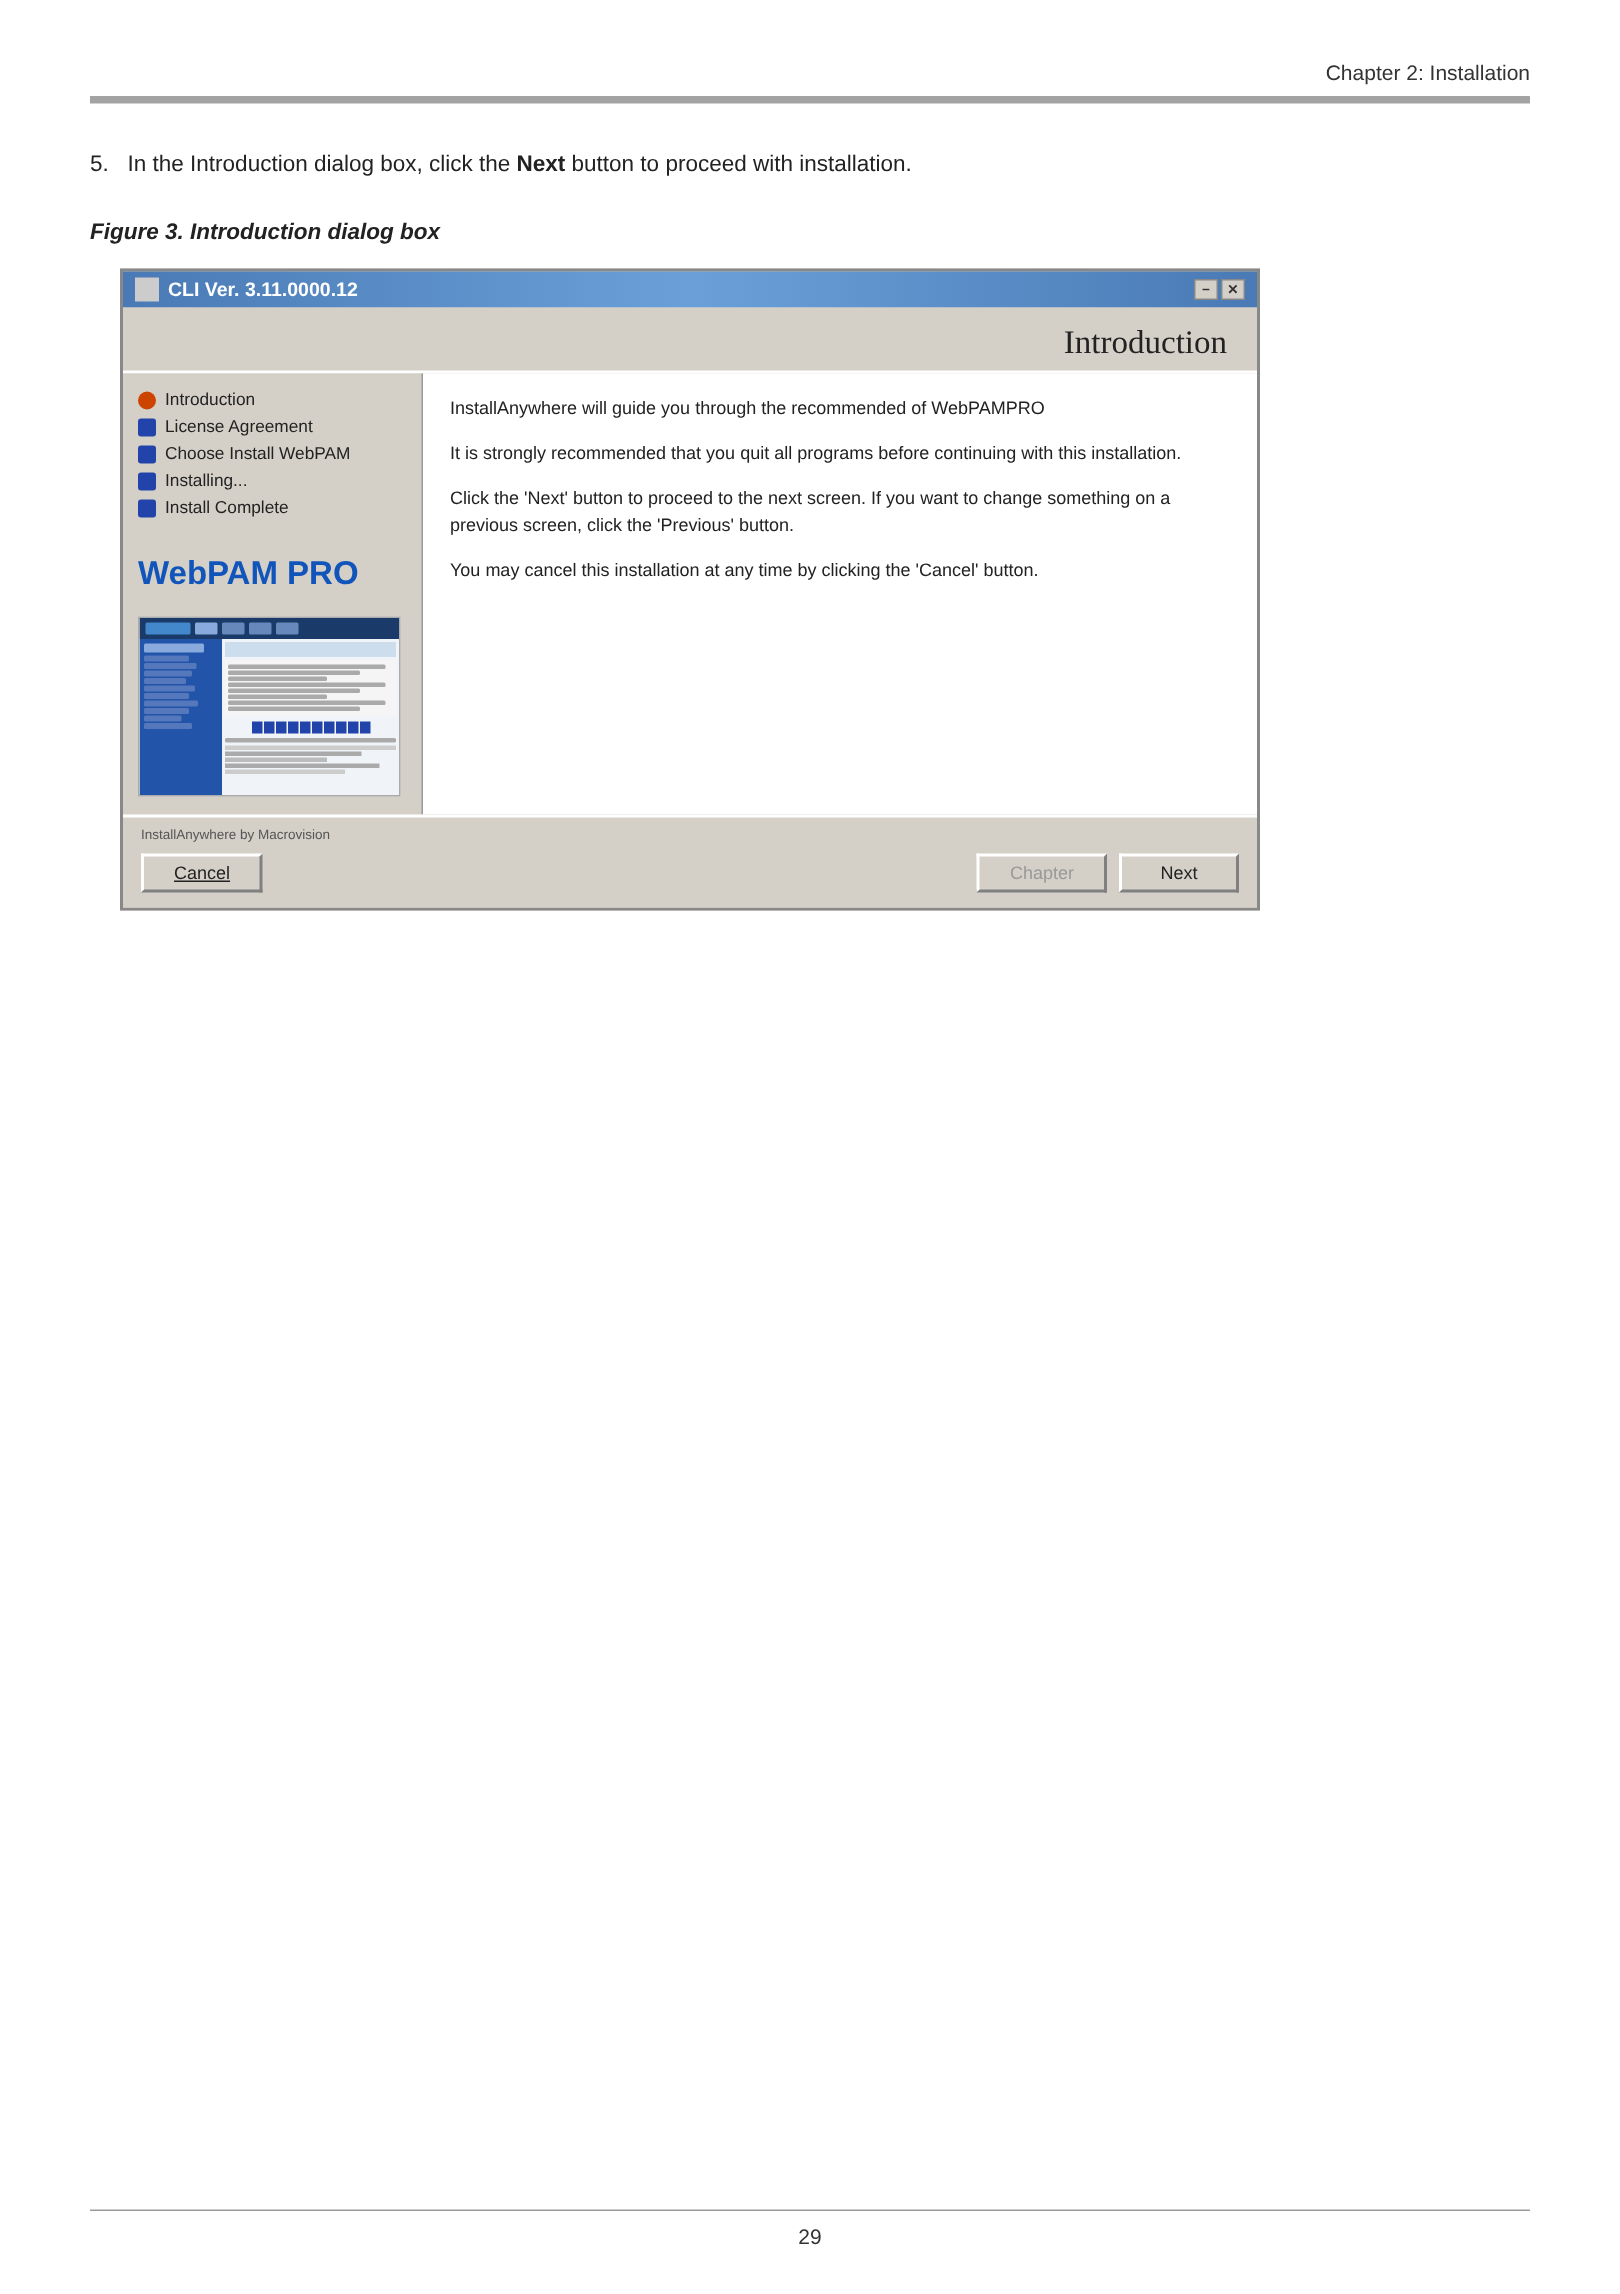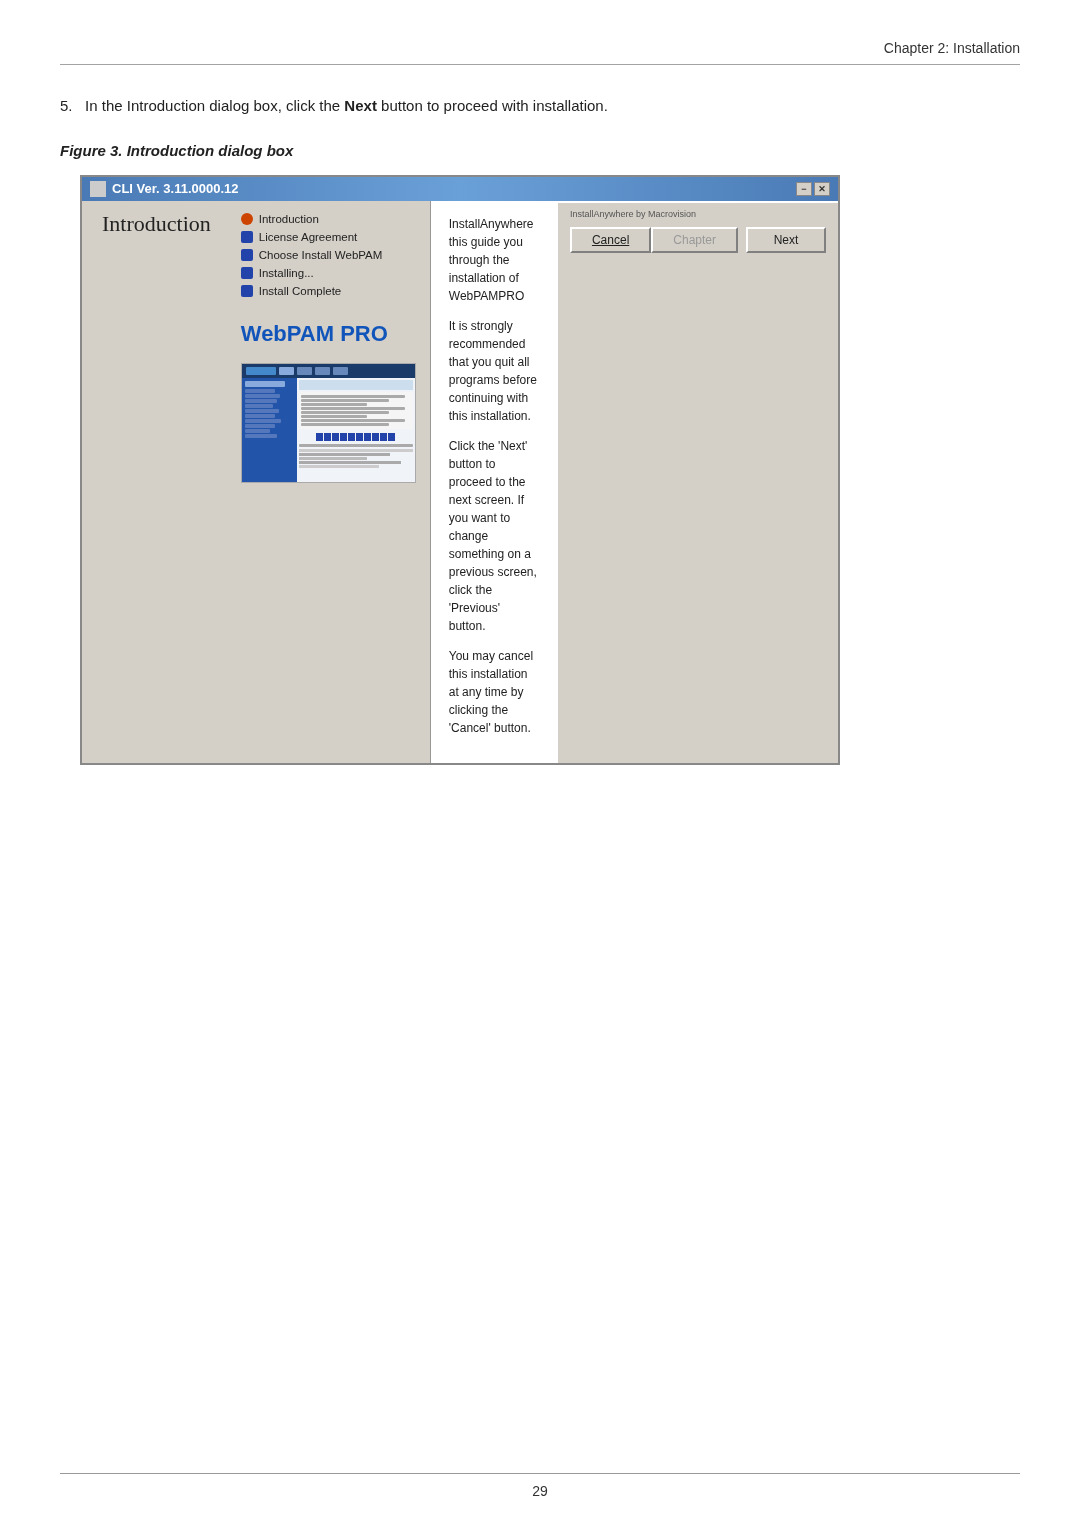--- a/index.html
+++ b/index.html
@@ -18,21 +18,21 @@
       background: #ffffff;
       padding: 40px 60px;
       position: relative;
     }
 
     
     .chapter-header {
       text-align: right;
       font-size: 14px;
       color: #333;
-      border-bottom: 1px solid #a3a3a3;
+      border-bottom: 5px solid #a3a3a3;
       padding-bottom: 8px;
       margin-bottom: 30px;
     }
 
     
     .intro-text {
       font-size: 15px;
       color: #222;
       margin-bottom: 24px;
       line-height: 1.5;
@@ -99,20 +99,21 @@
       align-items: center;
       justify-content: center;
       cursor: pointer;
       color: #333;
     }
 
     
     .dialog-content {
       background: #d4d0c8;
       display: flex;
+      flex-direction: column;
     }
 
     
     .dialog-intro-heading {
       text-align: right;
       font-size: 22px;
       font-weight: normal;
       color: #222;
       padding: 10px 20px 6px;
       font-family: serif;
@@ -466,21 +467,21 @@
                   <div style="height:3px;background:#bbb;margin:1px 0;width:60%;"></div>
                   <div style="height:3px;background:#aaa;margin:1px 0;width:90%;"></div>
                   <div style="height:3px;background:#ccc;margin:1px 0;width:70%;"></div>
                 </div>
               </div>
             </div>
           </div>
         </div>
 
         <div class="dialog-main">
-          <p>InstallAnywhere this guide you through the installation of WebPAMPRO</p>
+          <p>InstallAnywhere will guide you through the recommended of WebPAMPRO</p>
           <p>It is strongly recommended that you quit all programs before continuing with this installation.</p>
           <p>Click the 'Next' button to proceed to the next screen. If you want to change something on a previous screen, click the 'Previous' button.</p>
           <p>You may cancel this installation at any time by clicking the 'Cancel' button.</p>
         </div>
       </div>
 
       <div class="dialog-bottom">
         <div class="dialog-bottom-top">
           <span class="install-anywhere-text">InstallAnywhere by Macrovision</span>
         </div>

